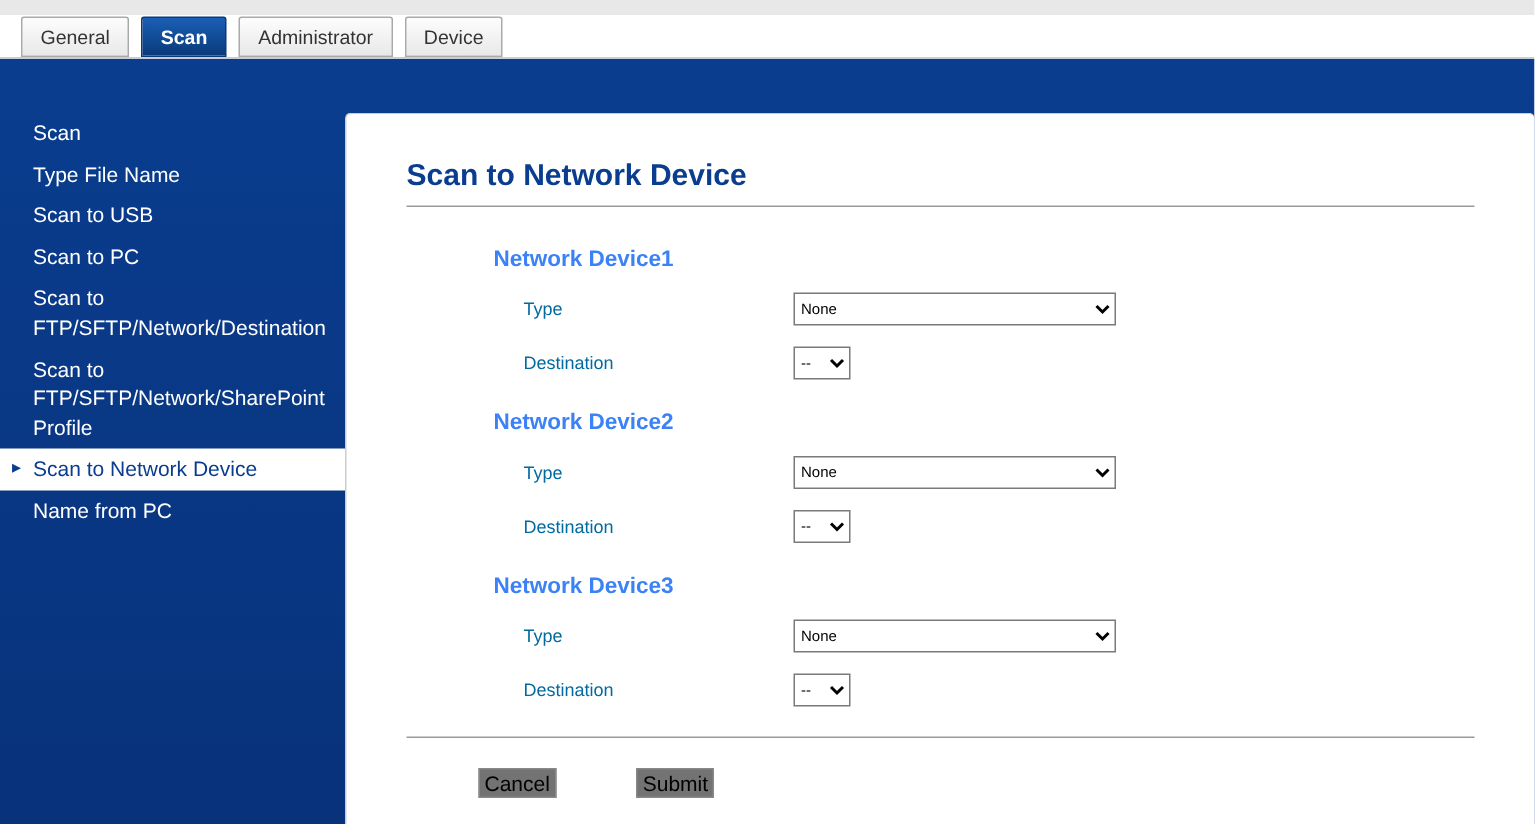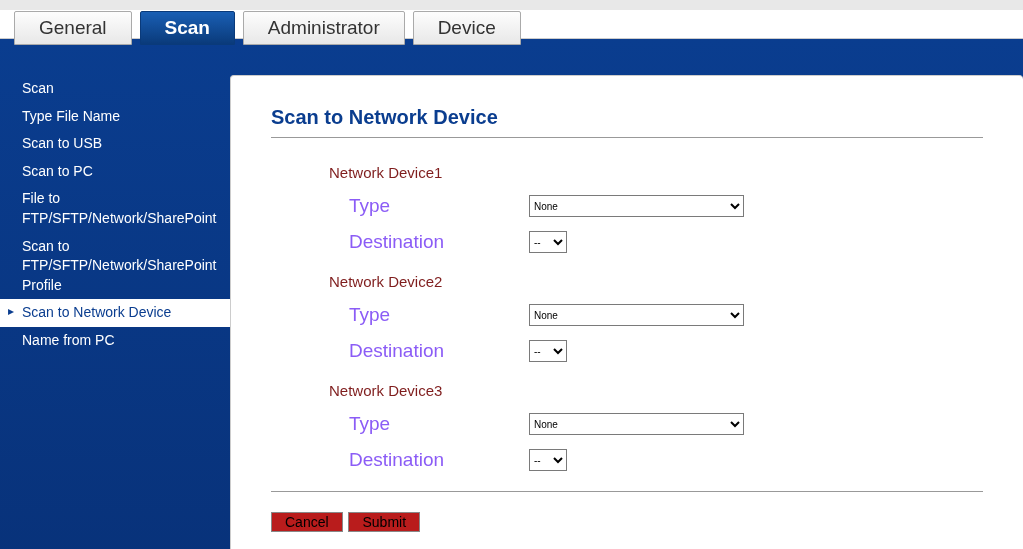--- a/index.html
+++ b/index.html
@@ -9,30 +9,30 @@
     
     .tabs-row { 
       background: #fff; 
       padding: 0 14px; 
       border-bottom: 1px solid #ccc;
       position: relative;
       height: 29px;
     }
     .tab { 
       display: inline-block; 
-      padding: 5px 24px; 
+      padding: 5px 12px; 
       border: 1px solid #aaa; 
       background: linear-gradient(#fdfdfd, #e8e8e8); 
       color: #333; 
       cursor: pointer; 
       margin-right: 4px;
       border-radius: 2px 2px 0 0;
       position: relative;
       top: 1px;
-      font-size: 19px;
+      font-size: 13px;
     }
     .tab.active { 
       background: linear-gradient(#1a5fb4, #0a3a7a); 
       color: #fff; 
       border-color: #0a3a7a;
       font-weight: bold;
     }
     
     .main-area { 
       display: flex; 
@@ -81,54 +81,55 @@
     .page-title { 
       color: #0a3d8f; 
       font-size: 20px; 
       font-weight: bold; 
       margin-bottom: 8px;
     }
     .title-rule { border: none; border-top: 1px solid #999; margin-bottom: 26px; }
     
     .section { margin-left: 58px; margin-bottom: 20px; }
     .section-head { 
-      color: #7f1d1d; 
-      font-weight: normal; 
+      color: #3b82f6; 
+      font-weight: bold; 
       font-size: 15px;
       margin-bottom: 14px;
     }
     .field-row { 
       display: flex; 
       align-items: center; 
       margin-bottom: 14px;
       margin-left: 20px;
     }
     .field-label { 
-      color: #8b5cf6; 
+      color: #0369a1; 
       width: 180px; 
-      font-size: 19px;
+      font-size: 12px;
     }
     .field-control select { 
       border: 1px solid #7a7a7a; 
       background: #fff; 
       height: 22px;
       font-size: 10px;
     }
     .select-wide { width: 215px; }
     .select-small { width: 38px; }
     
     .bottom-rule { border: none; border-top: 1px solid #999; margin: 20px 0; }
     .actions { }
     .btn { 
       border: 1px solid #888; 
-      background: #b91c1c; 
-      padding: 1px 13px; 
+      background: #737373; 
+      padding: 1px 3px; 
       cursor: pointer; 
       font-size: 14px;
       margin-right: 2px;
+      margin-left: 48px;
     }
   </style>
 </head>
 <body>
 
 <div class="top-bar"></div>
 
 <div class="tabs-row">
   <span class="tab">General</span>
   <span class="tab active">Scan</span>
@@ -136,21 +137,21 @@
   <span class="tab">Device</span>
 </div>
 
 <div class="main-area">
 
   <div class="sidebar">
     <div class="sidebar-item">Scan</div>
     <div class="sidebar-item">Type File Name</div>
     <div class="sidebar-item">Scan to USB</div>
     <div class="sidebar-item">Scan to PC</div>
-    <div class="sidebar-item">File to FTP/SFTP/Network/SharePoint</div>
+    <div class="sidebar-item">Scan to FTP/SFTP/Network/Destination</div>
     <div class="sidebar-item">Scan to FTP/SFTP/Network/SharePoint Profile</div>
     <div class="sidebar-item active">Scan to Network Device</div>
     <div class="sidebar-item">Name from PC</div>
   </div>
 
   <div class="content-wrap">
     <div class="content-panel">
 
       <div class="page-title">Scan to Network Device</div>
       <hr class="title-rule">

